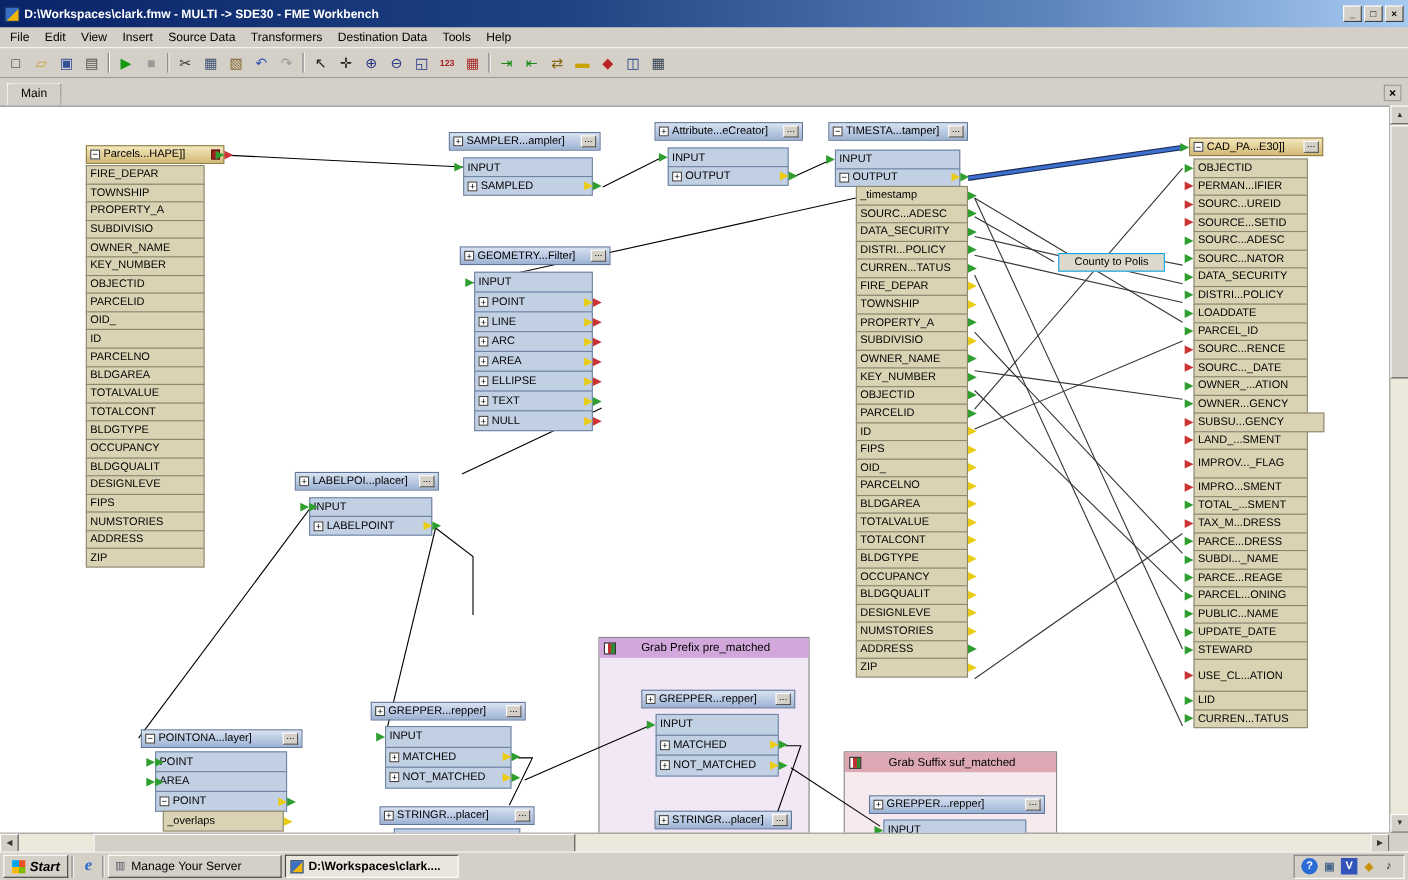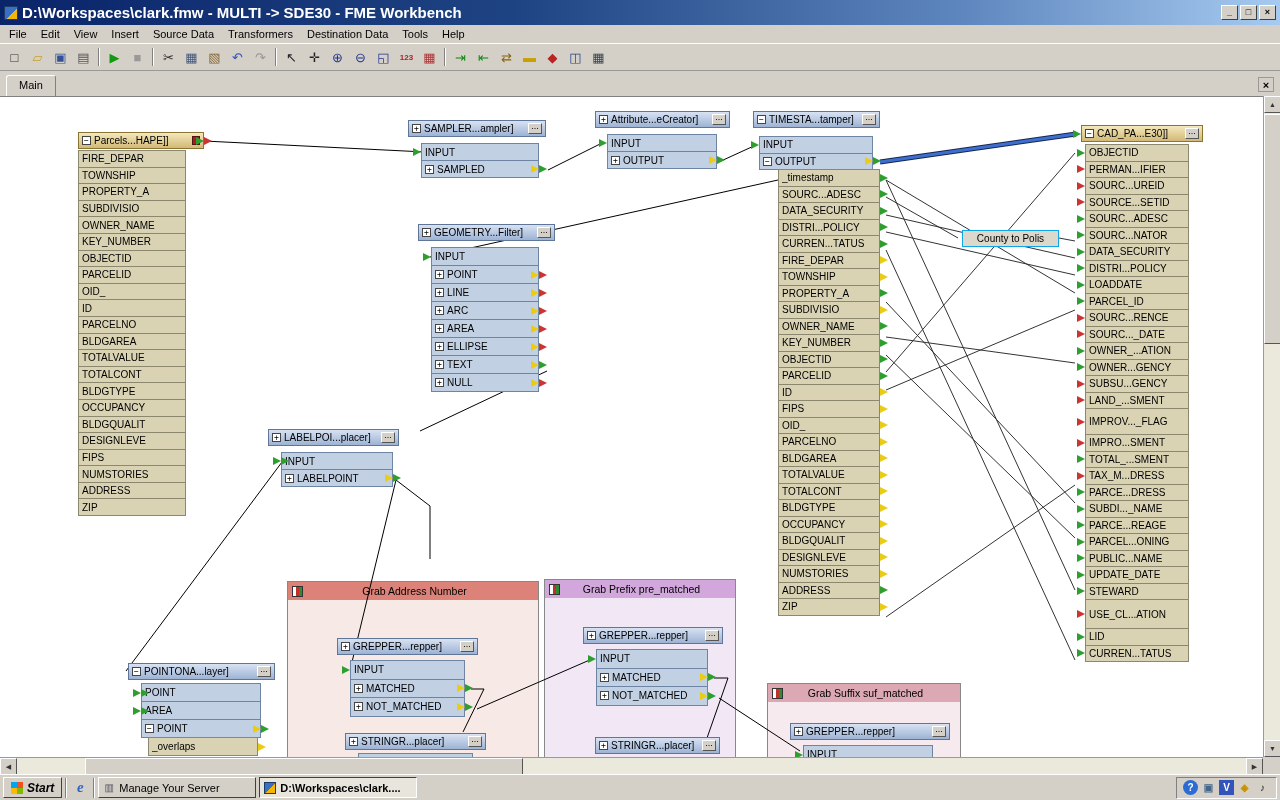--- a/index.html
+++ b/index.html
@@ -1,20 +1,20 @@
 <!DOCTYPE html>
 <html><head>
 <meta charset="utf-8">
 <style>
 *{box-sizing:border-box;margin:0;padding:0}
 html,body{width:1280px;height:800px;overflow:hidden;font-family:"Liberation Sans",sans-serif;background:#D4D0C8}
 .band{position:absolute;left:0;right:0}
 .titlebar{top:0;height:25px;background:linear-gradient(90deg,#0A246A 0%,#1E4382 40%,#5E86BE 75%,#A6CAF0 100%);display:flex;align-items:center;padding:0 4px;gap:4px}
 .fme-icon{width:14px;height:14px;background:linear-gradient(135deg,#3B6FC4 0 55%,#F2B705 55% 100%);border:1px solid #1a3a6a;flex:none}
-.title-text{color:#fff;font-size:15px;font-weight:bold;flex:1;white-space:nowrap;overflow:hidden}
+.title-text{color:#fff;font-size:11px;font-weight:bold;flex:1;white-space:nowrap;overflow:hidden}
 .winbtn{width:17px;height:15px;background:#D4D0C8;border:1px solid;border-color:#fff #404040 #404040 #fff;font-size:9px;line-height:12px;text-align:center;font-weight:bold;color:#000;margin-left:2px}
 .menubar{top:25px;height:19px;background:#D4D0C8;display:flex;align-items:center;font-size:11px;padding-left:2px;border-bottom:1px solid #fff}
 .menu-item{padding:2px 7px 3px;white-space:nowrap}
 .toolbar{top:44px;height:27px;background:#D4D0C8;display:flex;align-items:center;padding-left:3px;border-bottom:1px solid #999}
 .tb-btn{width:23px;height:22px;display:inline-flex;align-items:center;justify-content:center;font-size:13px}
 .tb-btn.small{font-size:8px;font-weight:bold}
 .tb-sep{width:2px;height:18px;border-left:1px solid #808080;border-right:1px solid #fff;margin:0 3px}
 .tabstrip{top:71px;height:25px;background:#D4D0C8;padding:4px 0 0 6px;position:absolute}
 .tab{display:inline-block;height:21px;padding:3px 12px;font-size:11px;background:#D4D0C8;border:1px solid #808080;border-bottom:none;border-top-color:#fff;border-left-color:#fff;border-radius:3px 3px 0 0}
 .tab-close{position:absolute;right:6px;top:6px;width:16px;height:15px;text-align:center;line-height:14px;font-size:11px;font-weight:bold;border:1px solid #999;background:#D4D0C8}
@@ -114,26 +114,20 @@
     <span class="tb-btn" style="color: rgb(34, 68, 136);">◫</span>
     <span class="tb-btn" style="color: rgb(51, 68, 85);">▦</span>
   </div>
 
 <div class="tabstrip band">
   <span class="tab">Main</span>
   <span class="tab-close">×</span>
 </div>
 
 <div class="canvas">
-    <div class="bookmark" style="left: 287px; top: 484px; width: 252px; height: 177px; background: rgb(247, 233, 230);">
-      <div class="bm-head" style="background: rgb(220, 130, 120);">
-        <span class="bm-icon"></span>
-        <span class="bm-title">Grab Address Number</span>
-      </div>
-    </div>
     <div class="bookmark" style="left: 544px; top: 482px; width: 192px; height: 179px; background: rgb(242, 232, 245);">
       <div class="bm-head" style="background: rgb(210, 168, 220);">
         <span class="bm-icon"></span>
         <span class="bm-title">Grab Prefix pre_matched</span>
       </div>
     </div>
     <div class="bookmark" style="left: 767px; top: 586px; width: 194px; height: 75px; background: rgb(247, 234, 238);">
       <div class="bm-head" style="background: rgb(220, 168, 180);">
         <span class="bm-icon"></span>
         <span class="bm-title">Grab Suffix suf_matched</span>
@@ -791,21 +785,21 @@
             <span class="tri" style="border-left-color: rgb(46, 158, 46);"></span>
           </span>
           <span class="rlabel">OWNER_...ATION</span>
         </div>
         <div class="nrow attr" style="margin-left: 4px; width: 104px; height: 17.5px;">
           <span class="pgrp l">
             <span class="tri" style="border-left-color: rgb(46, 158, 46);"></span>
           </span>
           <span class="rlabel">OWNER...GENCY</span>
         </div>
-        <div class="nrow attr" style="margin-left: 4px; width: 104px; height: 17.5px;">
+        <div class="nrow attr" style="margin-left: 4px; width: 119px; height: 17.5px;">
           <span class="pgrp l">
             <span class="tri" style="border-left-color: rgb(204, 51, 51);"></span>
           </span>
           <span class="rlabel">SUBSU...GENCY</span>
         </div>
         <div class="nrow attr" style="margin-left: 4px; width: 104px; height: 17.5px;">
           <span class="pgrp l">
             <span class="tri" style="border-left-color: rgb(204, 51, 51);"></span>
           </span>
           <span class="rlabel">LAND_...SMENT</span>

